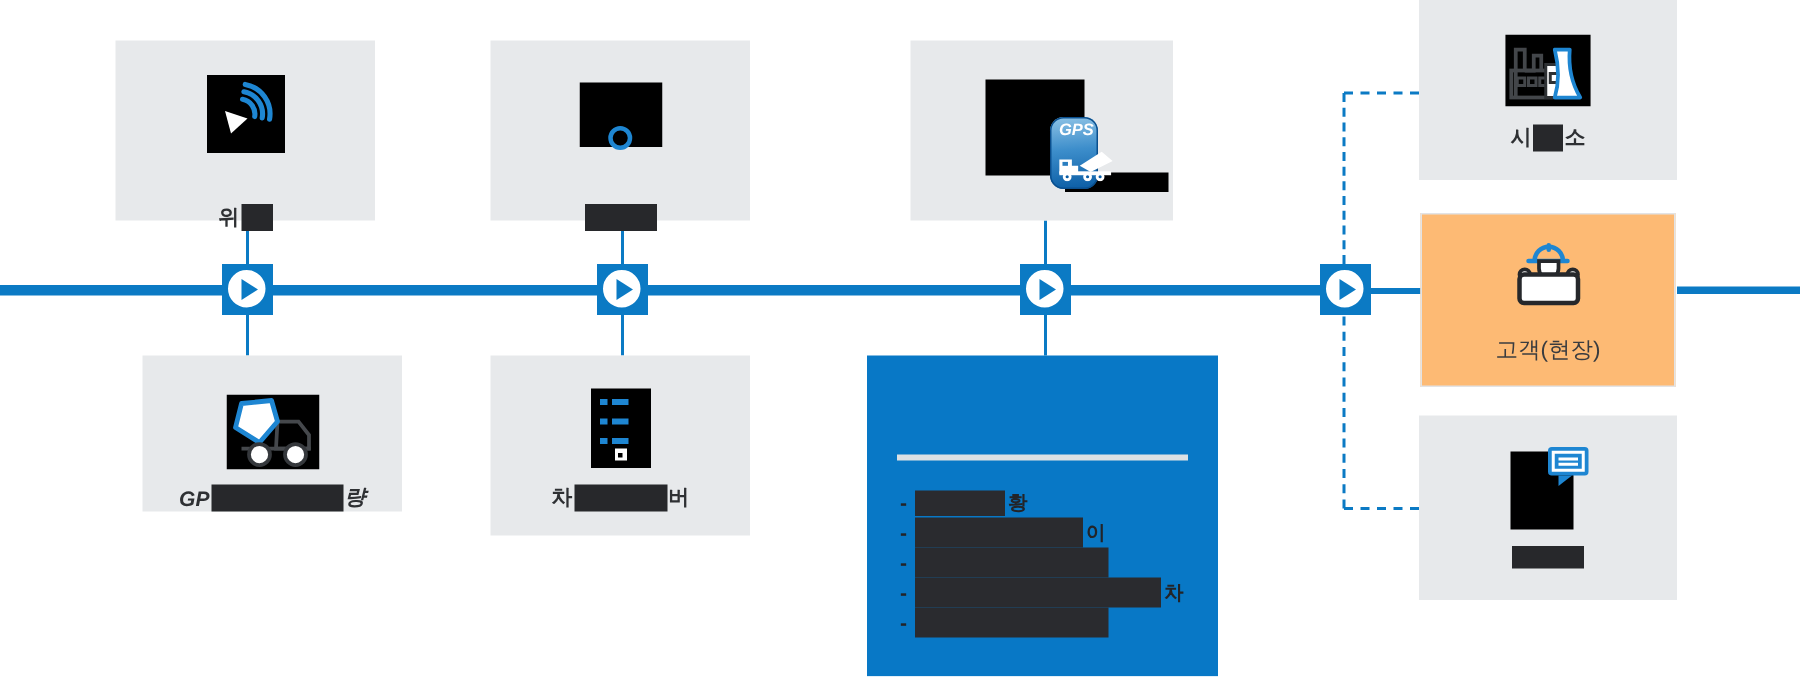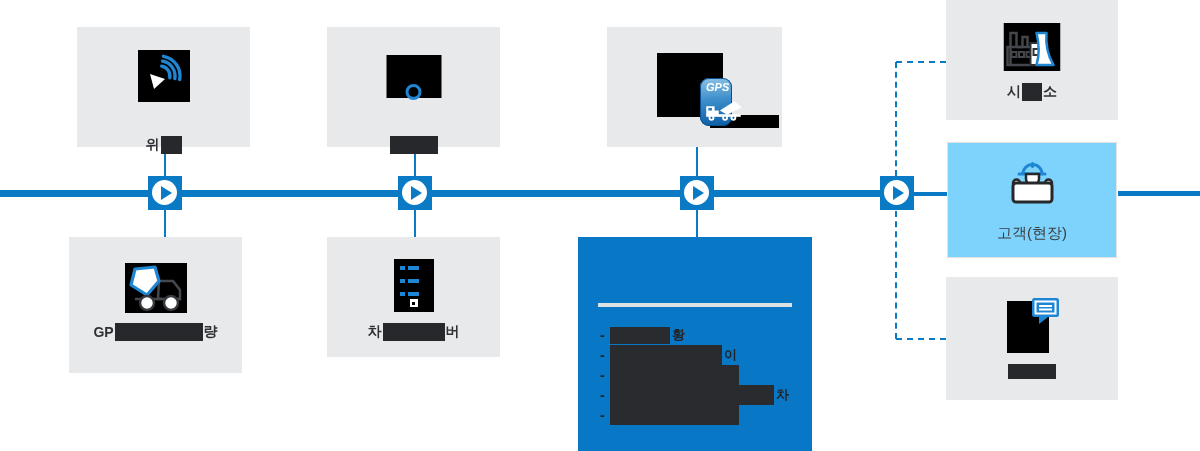--- a/index.html
+++ b/index.html
@@ -1,19 +1,19 @@
 <!DOCTYPE html>
 <html><head>
 <meta charset="utf-8">
 <style>
   html,body{margin:0;padding:0;background:#fff;}
   .canvas{position:relative;width:1200px;height:451px;overflow:hidden;background:#fff;
           font-family:"Liberation Sans",sans-serif;}
   .node{position:absolute;background:#e7e9eb;}
-  .node.white{background:#7dd3fc;border:1px solid #e2e3e5;box-sizing:border-box;}
+  .node.white{background:#fdba74;border:1px solid #e2e3e5;box-sizing:border-box;}
   .icon-wrap{position:absolute;left:50%;transform:translateX(-50%);}
   .label-row{position:absolute;left:0;right:0;display:flex;justify-content:center;align-items:center;
              font-size:14px;font-weight:bold;color:#2e3033;height:20px;}
   .redact{background:#27282b;display:inline-block;}
   .hline{position:absolute;background:#0b7ac4;}
   .vline{position:absolute;width:2px;background:#0b7ac4;}
   .dashv{position:absolute;width:0;border-left:2px dashed #0b7ac4;}
   .dashh{position:absolute;height:0;border-top:2px dashed #0b7ac4;}
   .arrow{position:absolute;width:34px;height:34px;}
   .arrow .sq{position:absolute;inset:0;background:#0b7ac4;}
@@ -122,21 +122,21 @@
         <circle cx="8" cy="19" r="2.8" fill="#fff"></circle>
           <circle cx="8" cy="19" r="1" fill="#0a5ca4"></circle>
         <circle cx="21" cy="19" r="2.8" fill="#fff"></circle>
           <circle cx="21" cy="19" r="1" fill="#0a5ca4"></circle>
         <circle cx="29" cy="19" r="2.8" fill="#fff"></circle>
           <circle cx="29" cy="19" r="1" fill="#0a5ca4"></circle>
       </svg>
     </div>
   </div>
 
-  <div class="node" style="left:69px;top:237px;width:173px;height:136px;">
+  <div class="node" style="left:95px;top:237px;width:173px;height:104px;font-style:italic;">
     <div class="icon-wrap" style="top:26px;width:62px;height:50px;">
       <svg width="62" height="50" viewBox="0 0 62 50">
         <rect width="62" height="50" fill="#000"></rect>
         <path d="M10 36 h46" stroke="#45484c" stroke-width="2.5" fill="none"></path>
         <path d="M34 18 h14 l7 9 v9 h-22 z" stroke="#45484c" stroke-width="2.5" fill="none"></path>
         <path d="M6 22 L10 6 L30 4 L34 18 L22 32 Z" fill="#fff" stroke="#1e86d2" stroke-width="3.2" stroke-linejoin="round"></path>
         <circle cx="22" cy="40" r="7" fill="#fff" stroke="#35383c" stroke-width="2.5"></circle>
         <circle cx="46" cy="40" r="7" fill="#fff" stroke="#35383c" stroke-width="2.5"></circle>
       </svg>
     </div>

